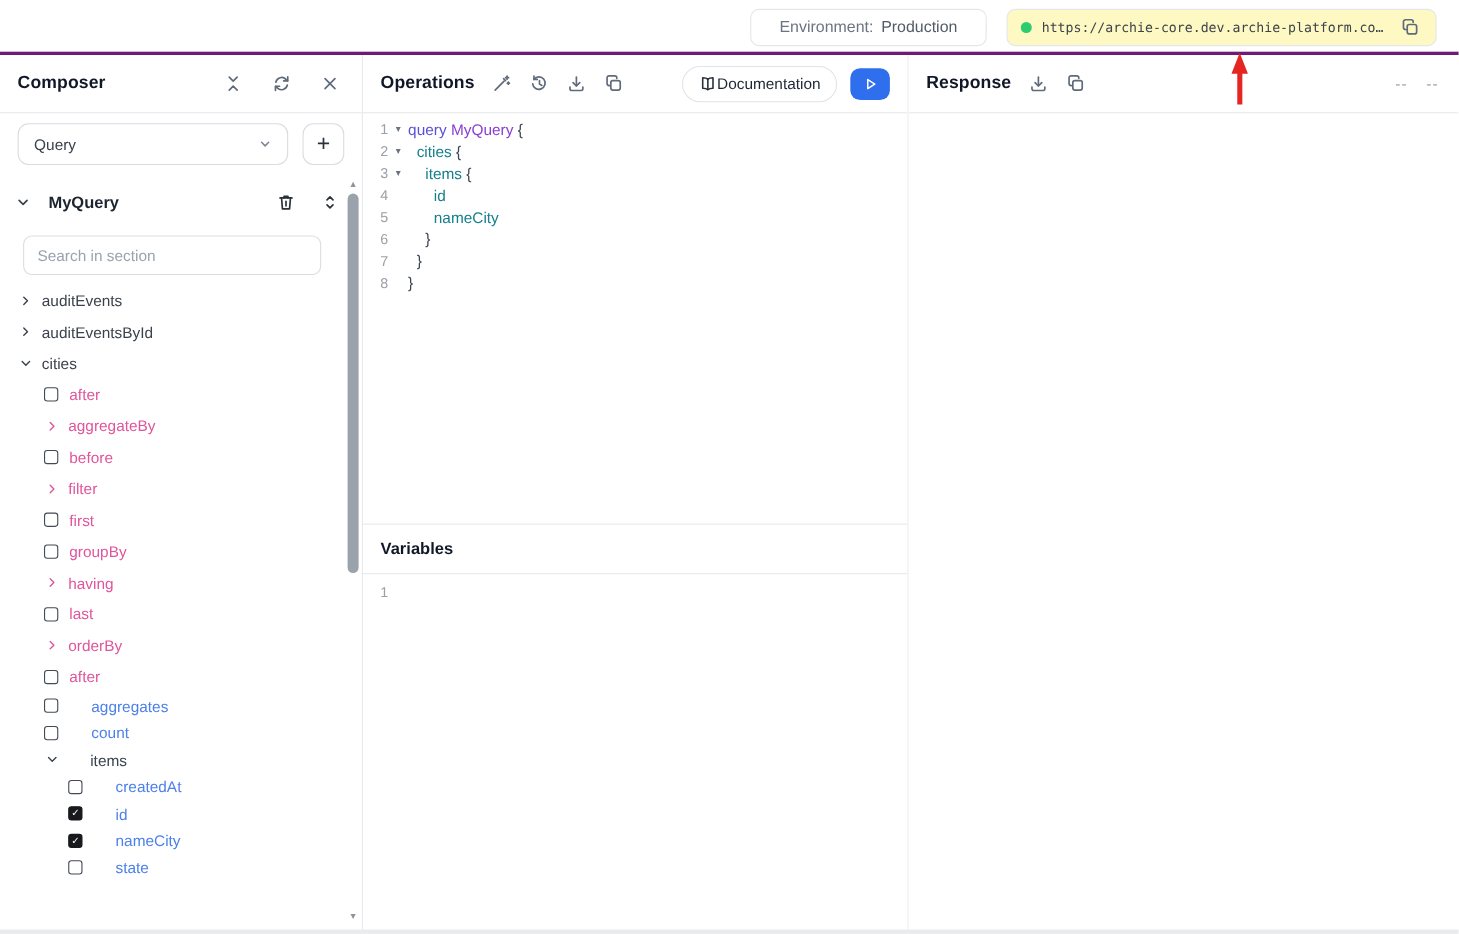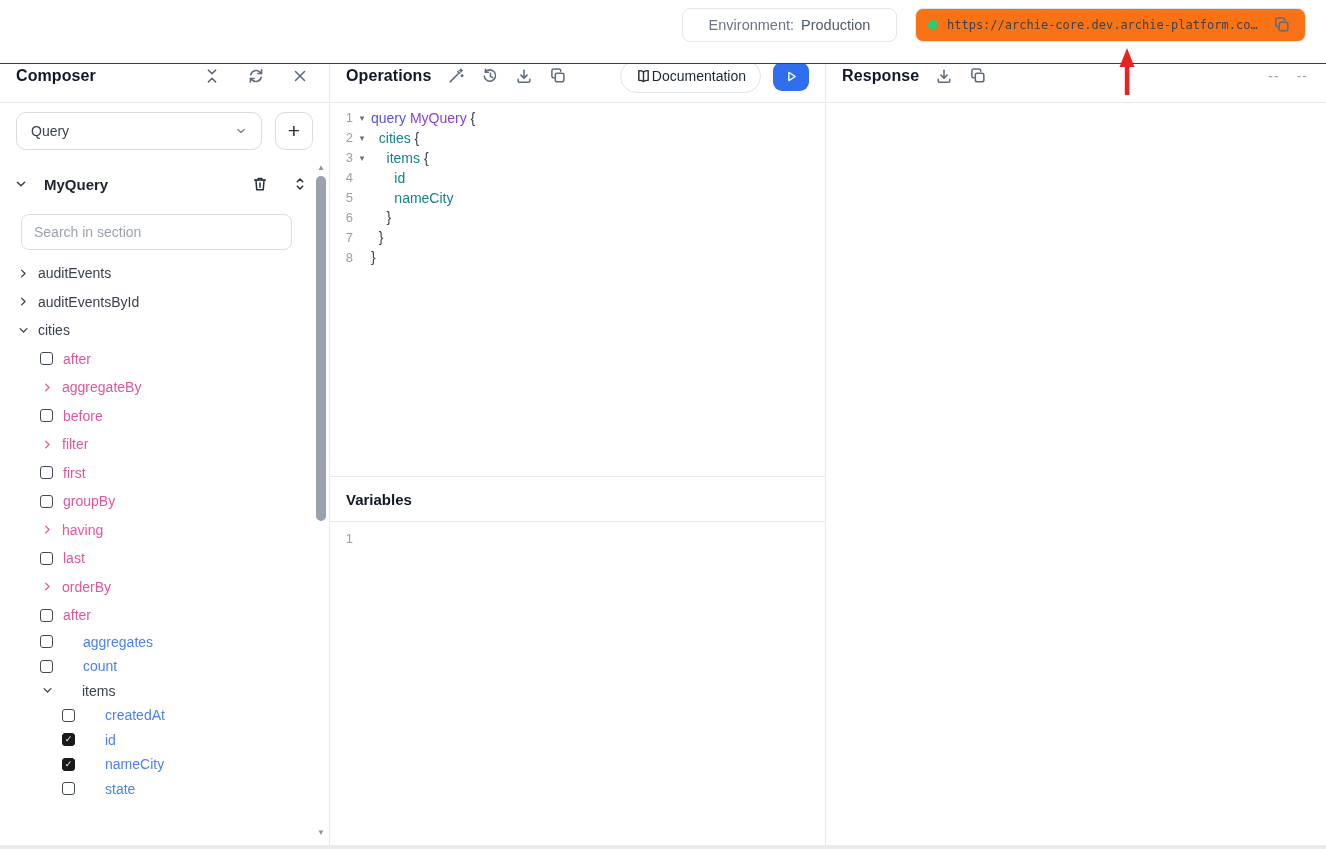--- a/index.html
+++ b/index.html
@@ -1,28 +1,28 @@
 <!DOCTYPE html>
 <html><head>
 <meta charset="utf-8">
 <style>
   * { margin:0; padding:0; box-sizing:border-box; }
   html,body { width:1326px; height:849px; background:#ffffff; overflow:hidden;
     font-family:"Liberation Sans","DejaVu Sans",sans-serif; color:#343c46; }
 
   
-  .topbar { position:absolute; left:0; top:0; width:1326px; height:64px;
-    background:#fff; border-bottom:1px solid #701a75; z-index:5; }
+  .topbar { position:absolute; left:0; top:0; width:1326px; height:50px;
+    background:#fff; border-bottom:3px solid #701a75; z-index:5; }
   .env-pill { position:absolute; left:682px; top:8px; width:215px; height:34px;
     border:1px solid #e3e6ea; border-radius:8px; display:flex; align-items:center;
     justify-content:center; gap:7px; font-size:14.5px; background:#fff; }
   .env-label { color:#6b7582; }
   .env-value { color:#515c69; }
   .url-pill { position:absolute; left:915px; top:8px; width:391px; height:34px;
-    background:#f97316; border:1px solid #e3e6ea; border-radius:8px;
+    background:#fef9c3; border:1px solid #e3e6ea; border-radius:8px;
     display:flex; align-items:center; padding:0 10px 0 12px; gap:9px; }
   .status-dot { width:10px; height:10px; border-radius:50%; flex:none; }
   .url-text { font-family:"DejaVu Sans Mono","Liberation Mono",monospace;
     font-size:12px; color:#3d434a; flex:1; white-space:nowrap; overflow:hidden; }
 
   
   .arrow-annotation { position:absolute; left:1116px; top:47px; z-index:60; pointer-events:none; }
 
   
   .panel { position:absolute; top:50px; bottom:4px; background:#fff; overflow:hidden; }

